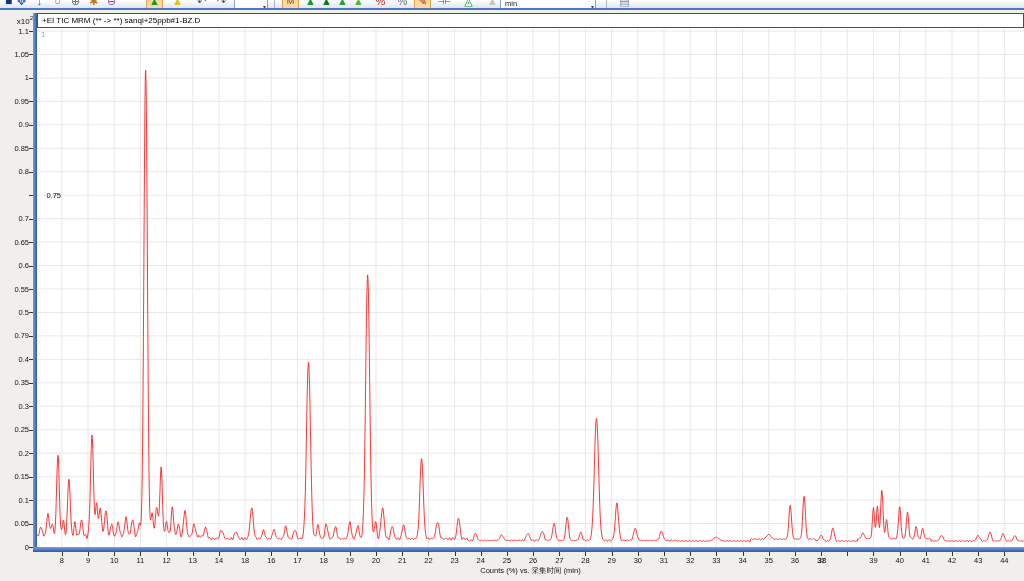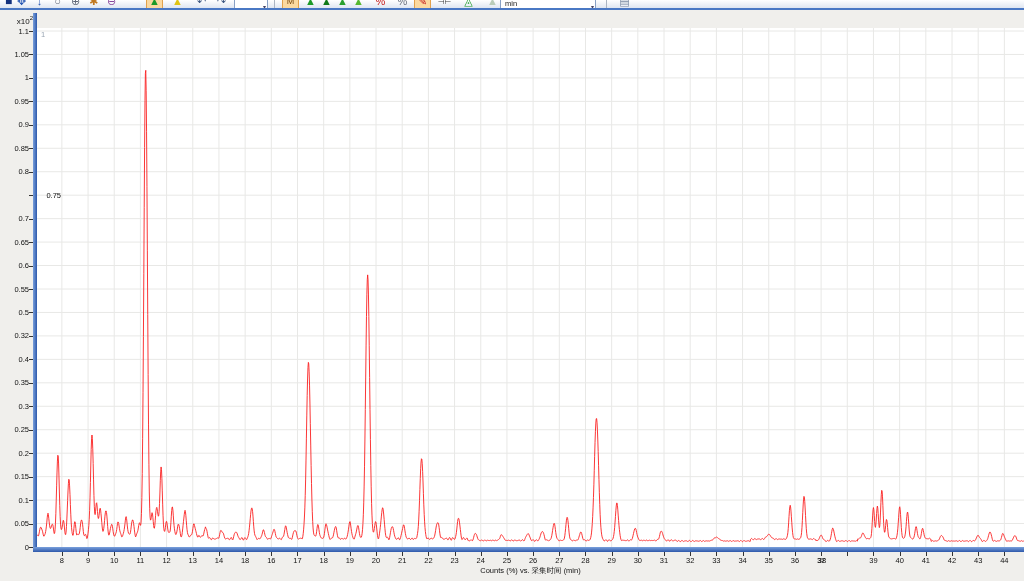--- a/index.html
+++ b/index.html
@@ -70,20 +70,21 @@
       <div class="tb-icon" style="left: 436px; color: rgb(64, 64, 64); font-size: 8px;">⊣⊢</div>
       <div class="tb-icon" style="left: 460px; color: rgb(28, 154, 40);">◬</div>
       <div class="tb-icon" style="left: 484px; color: rgb(185, 204, 185);">▲</div>
       <div class="tb-drop" style="left: 500px; width: 96px;"><span>min</span><span class="arr">▾</span></div>
       <div class="tb-sep" style="left: 606px;"></div>
       <div class="tb-icon" style="left: 616px; color: rgb(120, 136, 160);">▤</div>
     </div>
 
   <div id="chart-panel">
     <div id="scale-label"><span>x10</span><sup>2</sup></div>
+    <div id="title-box"><span>+EI TIC MRM (** -&gt; **) sanqi+25ppb#1-BZ.D</span></div>
 
     <div id="bar-left"></div>
     <div id="bar-bottom"></div>
 
     <div id="plot-wrap">
       <svg id="plot-svg" width="987" height="519">
           <line x1="24.87135278514589" y1="0" x2="24.87135278514589" y2="519" stroke="#e8e8e6" stroke-width="1"></line>
           <line x1="51.05172413793103" y1="0" x2="51.05172413793103" y2="519" stroke="#e8e8e6" stroke-width="1"></line>
           <line x1="77.23209549071618" y1="0" x2="77.23209549071618" y2="519" stroke="#e8e8e6" stroke-width="1"></line>
           <line x1="103.41246684350132" y1="0" x2="103.41246684350132" y2="519" stroke="#e8e8e6" stroke-width="1"></line>
@@ -159,21 +160,21 @@
         <div class="ylab" style="top: 436.682px;">0.2</div>
         <div class="ydash" style="top: 441.182px;"></div>
         <div class="ylab" style="top: 413.227px;">0.25</div>
         <div class="ydash" style="top: 417.727px;"></div>
         <div class="ylab" style="top: 389.773px;">0.3</div>
         <div class="ydash" style="top: 394.273px;"></div>
         <div class="ylab" style="top: 366.318px;">0.35</div>
         <div class="ydash" style="top: 370.818px;"></div>
         <div class="ylab" style="top: 342.864px;">0.4</div>
         <div class="ydash" style="top: 347.364px;"></div>
-        <div class="ylab" style="top: 319.409px;">0.32</div>
+        <div class="ylab" style="top: 319.409px;">0.79</div>
         <div class="ydash" style="top: 323.909px;"></div>
         <div class="ylab" style="top: 295.955px;">0.5</div>
         <div class="ydash" style="top: 300.455px;"></div>
         <div class="ylab" style="top: 272.5px;">0.55</div>
         <div class="ydash" style="top: 277px;"></div>
         <div class="ylab" style="top: 249.045px;">0.6</div>
         <div class="ydash" style="top: 253.545px;"></div>
         <div class="ylab" style="top: 225.591px;">0.65</div>
         <div class="ydash" style="top: 230.091px;"></div>
         <div class="ylab" style="top: 202.136px;">0.7</div>

